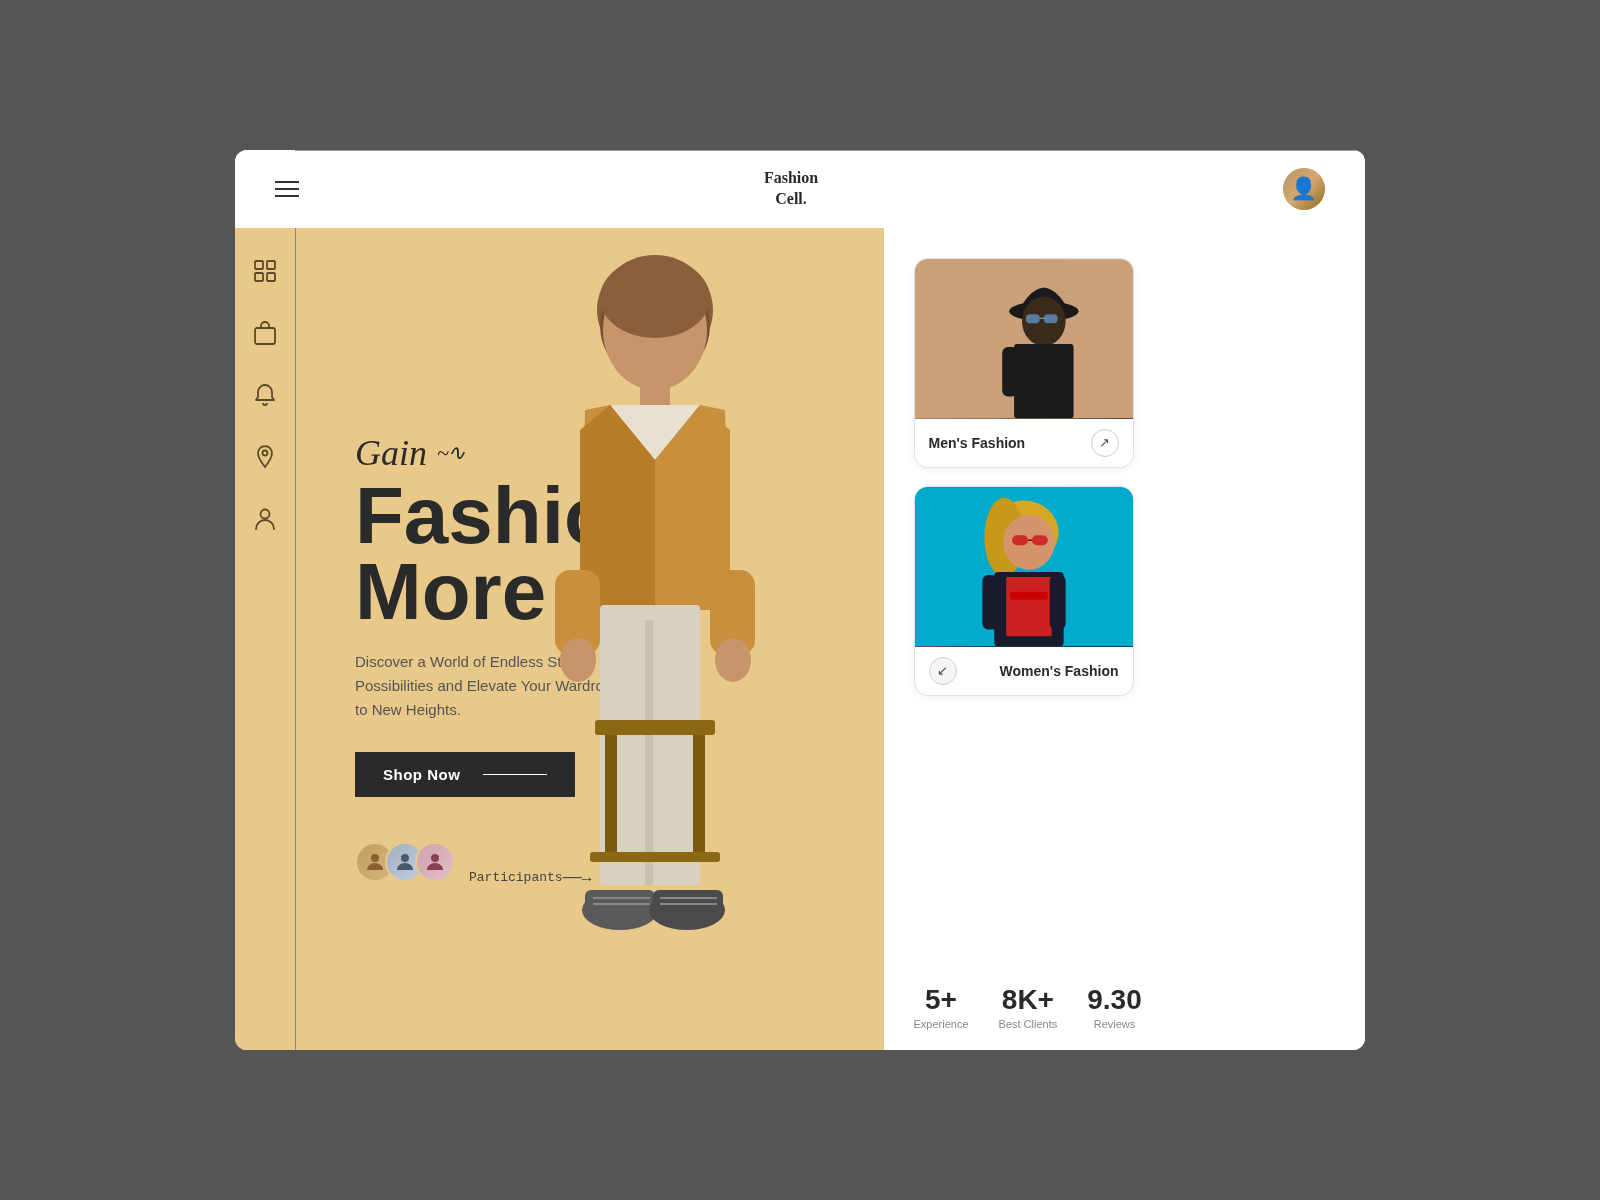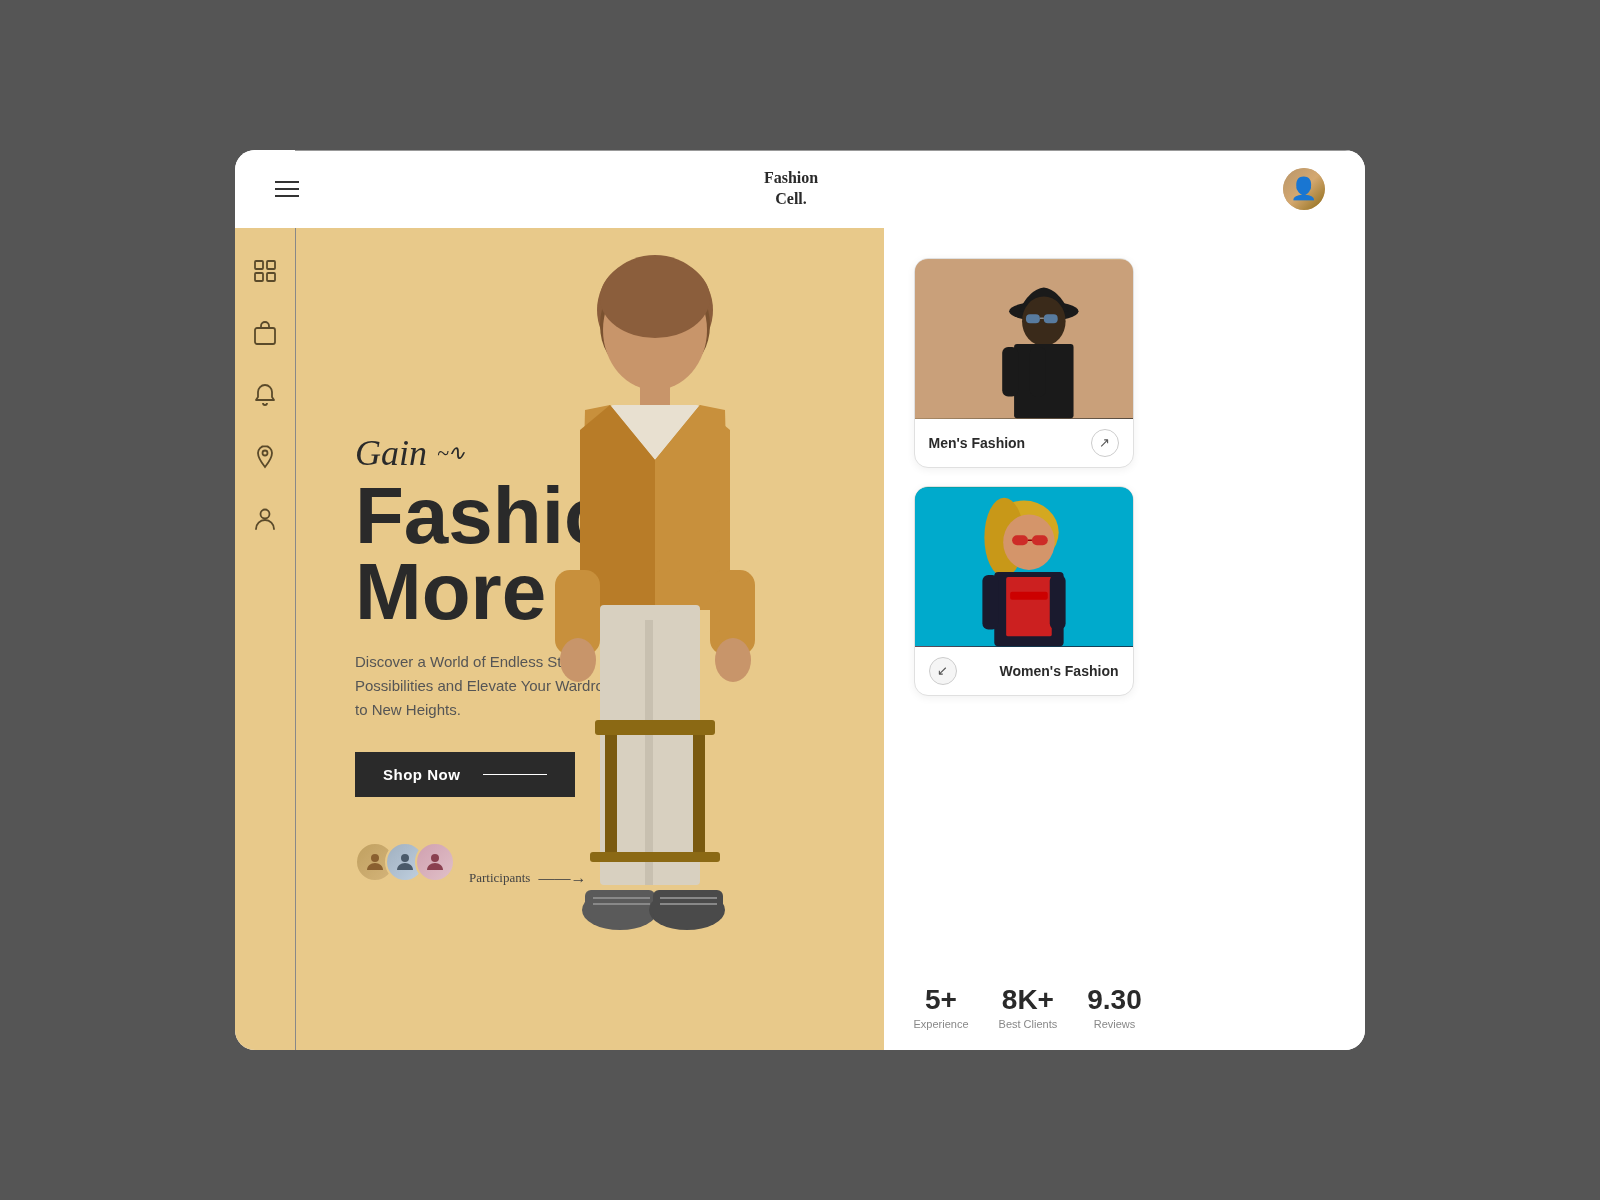--- a/index.html
+++ b/index.html
@@ -10,21 +10,21 @@
       align-items: center;
       justify-content: center;
       min-height: 100vh;
       font-family: 'Georgia', serif;
     }
 
     .app-container {
       width: 1130px;
       height: 900px;
       background: #fff;
-      border-radius: 20px;
+      border-radius: 12px;
       overflow: hidden;
       display: flex;
       flex-direction: column;
       position: relative;
     }
 
     
     .header {
       display: flex;
       align-items: center;
@@ -226,22 +226,21 @@
 
     .participant-avatar:first-child {
       margin-left: 0;
     }
 
     .participants-label {
       font-size: 13px;
       color: #444;
       display: flex;
       align-items: center;
-      gap: 8px;
-      font-family: Liberation Serif, serif;
+      font-family: Liberation Mono, monospace;
       margin-top: 32px;
     }
 
     .arrow-right {
       font-size: 16px;
     }
 
     
     .fashion-cards {
       display: flex;

